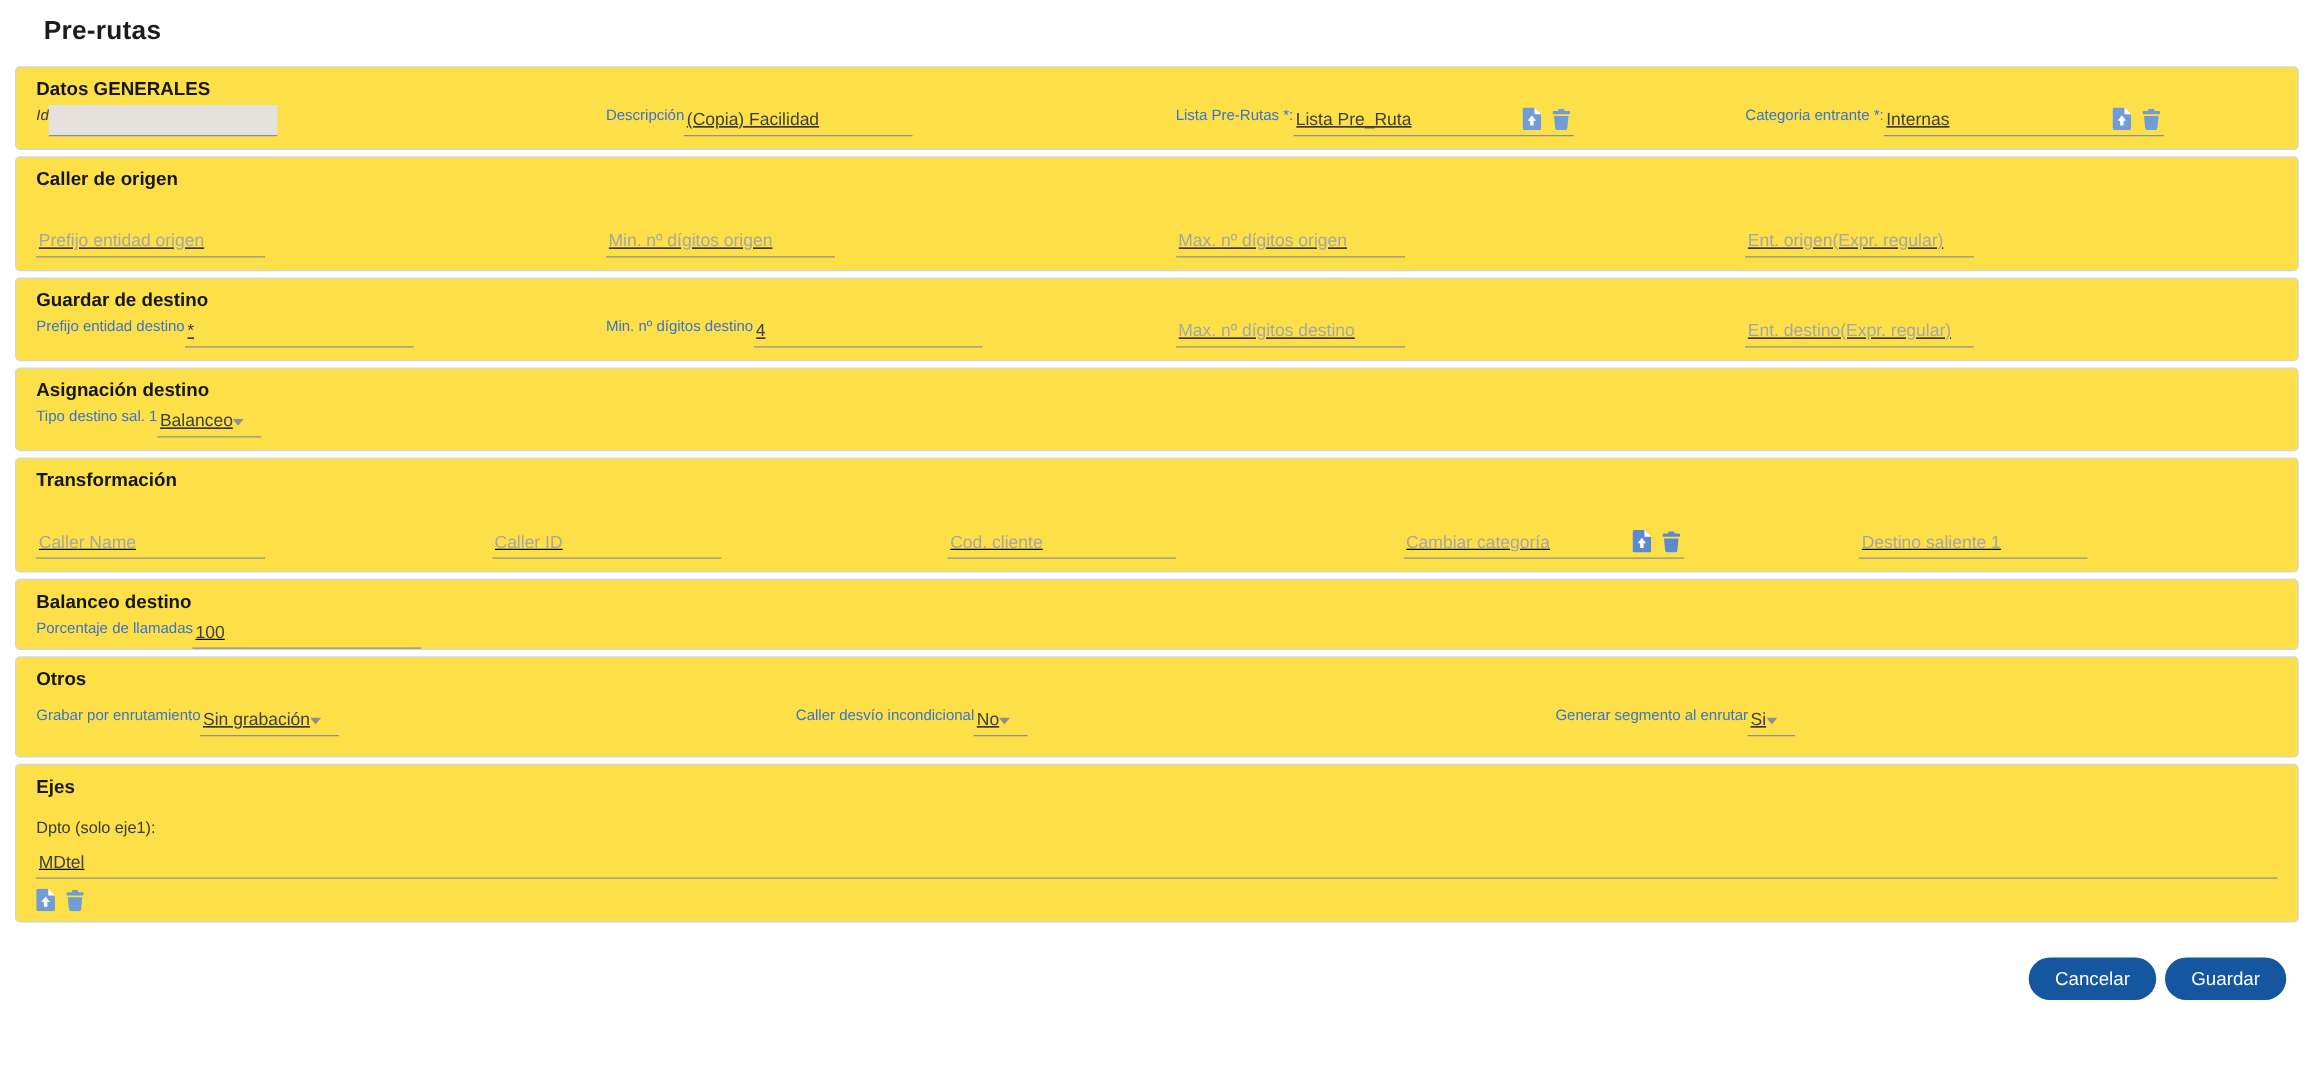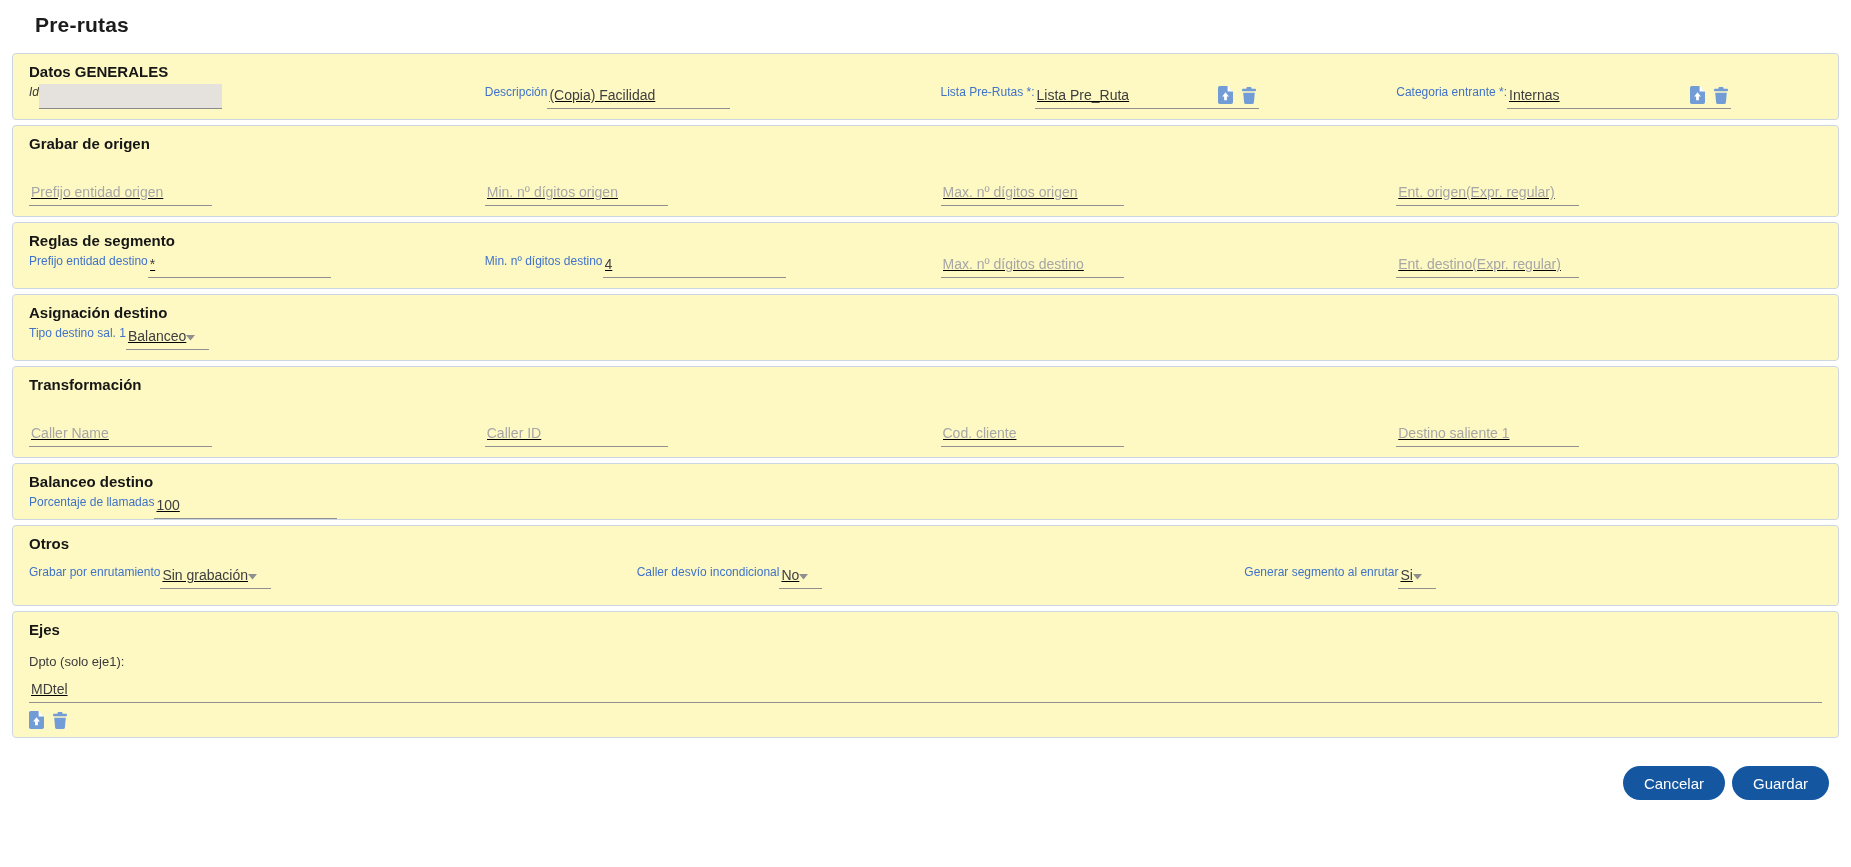--- a/index.html
+++ b/index.html
@@ -7,21 +7,21 @@
   body {
     width:1851px; height:867px; background:#ffffff;
     font-family:"Liberation Sans", sans-serif; overflow:hidden;
   }
   .page-title {
     margin:13px 0 0 35px; font-size:21px; font-weight:700;
     color:#1c1c1c; letter-spacing:.2px;
   }
   .cards { margin:16px 12px 0 12px; }
   .card {
-    border:1px solid #ccd6e3; border-radius:4px; background:#fef9c3;
+    border:1px solid #ccd6e3; border-radius:4px; background:#fde047;
     padding:6px 16px 10px 16px; margin-bottom:5px;
   }
   .card-title { font-size:15px; font-weight:700; color:#161616; line-height:20px; padding-top:2px; }
   .frow { display:flex; gap:30px; margin-top:2px; }
   .frow.nolabel { margin-top:24px; }
   .f { flex:1; min-width:0; display:flex; flex-direction:row; }
   .lbl { font-size:12px; color:#3f72c9; height:17px; line-height:17px; white-space:nowrap; }
   .lbl.dark-italic { color:#3a3a3a; font-style:italic; }
   .ctrl {
     display:flex; align-items:flex-end;
@@ -125,21 +125,21 @@
                   <use href="#ico-trash"></use>
                 </svg>
               </span>
           </span>
         </div>
       </div>
     </div>
   </div>
 
   <div class="card">
-    <div class="card-title">Grabar de origen</div>
+    <div class="card-title">Caller de origen</div>
     <div class="frow nolabel">
       <div class="f">
           <div class="ctrl">
         <input placeholder="Prefijo entidad origen" style="">
           </div>
         </div>
       <div class="f">
           <div class="ctrl">
         <input placeholder="Min. nº dígitos origen" style="">
           </div>
@@ -151,21 +151,21 @@
         </div>
       <div class="f">
           <div class="ctrl">
         <input placeholder="Ent. origen(Expr. regular)" style="">
           </div>
         </div>
     </div>
   </div>
 
   <div class="card">
-    <div class="card-title">Reglas de segmento</div>
+    <div class="card-title">Guardar de destino</div>
     <div class="frow">
       <div class="f">
         <span class="lbl">Prefijo entidad destino</span>
         <div class="ctrl">
           <input value="*" style="">
         </div>
       </div>
       <div class="f">
         <span class="lbl">Min. nº dígitos destino</span>
         <div class="ctrl">
@@ -217,20 +217,37 @@
         <input placeholder="Caller ID" style="">
           </div>
         </div>
       <div class="f">
           <div class="ctrl">
         <input placeholder="Cod. cliente" style="">
           </div>
         </div>
       <div class="f">
           <div class="ctrl">
+        <input placeholder="Cambiar categoría" style="">
+        <span class="icon-pair bright">
+          <span class="icon-btn">
+                <svg width="15" height="18" viewBox="0 0 15 18">
+                  <use href="#ico-export"></use>
+                </svg>
+              </span>
+          <span class="icon-btn">
+                <svg width="14" height="17" viewBox="0 0 14 17">
+                  <use href="#ico-trash"></use>
+                </svg>
+              </span>
+        </span>
+          </div>
+        </div>
+      <div class="f">
+          <div class="ctrl">
         <input placeholder="Destino saliente 1" style="">
           </div>
         </div>
     </div>
   </div>
 
   <div class="card" style="padding-bottom:0">
     <div class="card-title">Balanceo destino</div>
     <div class="frow">
       <div class="f">

